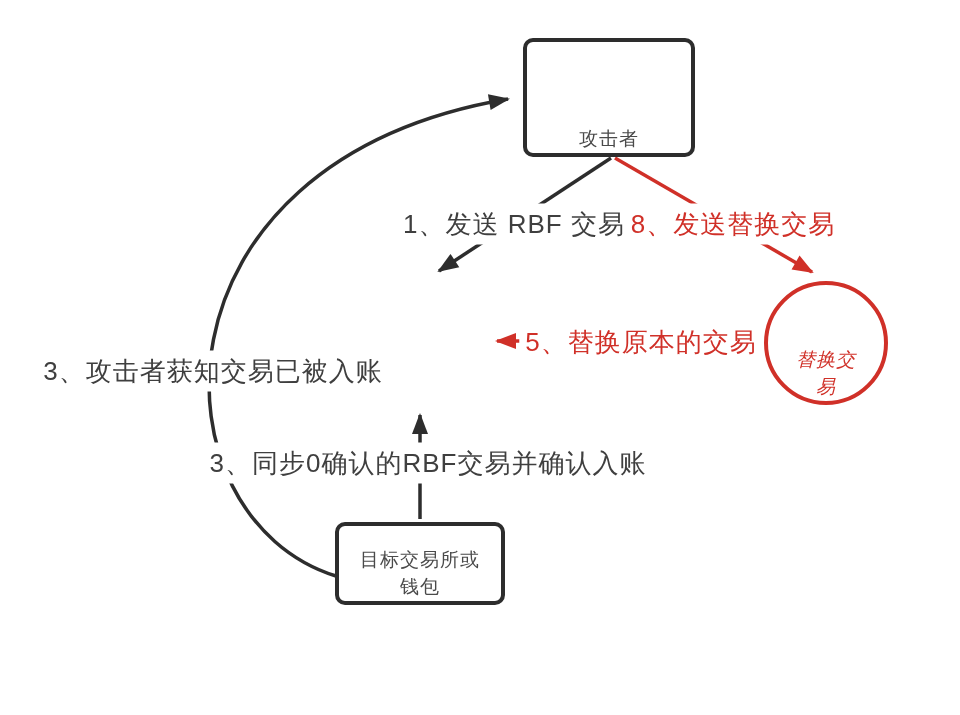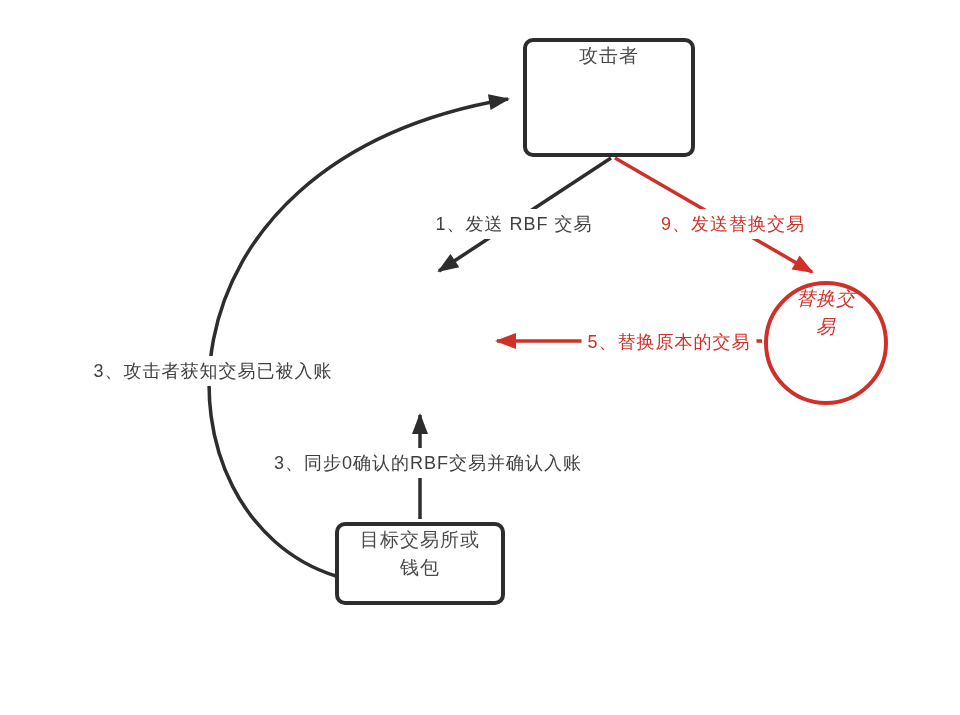--- a/index.html
+++ b/index.html
@@ -15,55 +15,55 @@
     position: absolute;
     left: 0; top: 0;
     width: 960px; height: 715px;
   }
   .node {
     position: absolute;
     box-sizing: border-box;
     background: #ffffff;
     border: 4px solid #2d2d2d;
     display: flex;
-    align-items: flex-start;
+    align-items: flex-end;
     justify-content: center;
     text-align: center;
     font-size: 19px;
     line-height: 1.45;
     color: #4a4a4a;
     letter-spacing: 1px;
     white-space: pre-line;
   }
   .node.rect { border-radius: 10px; }
   .node.circle { border-radius: 50%; }
   .node.red { border-color: #d03028; color: #d03028; }
 
   .node-attacker   { left: 523px; top: 38px;  width: 172px; height: 119px; }
   .node-rbf        { left: 355px; top: 280px; width: 126px; height: 126px; }
   .node-replace    { left: 764px; top: 281px; width: 124px; height: 124px; font-style: italic; }
   .node-exchange   { left: 335px; top: 522px; width: 170px; height: 83px; }
 
   .edge-label {
     position: absolute;
     transform: translate(-50%, -50%);
-    font-size: 18px;
+    font-size: 26px;
     color: #3f3f3f;
     background: #ffffff;
     padding: 3px 6px;
     white-space: nowrap;
     letter-spacing: 1px;
   }
   .edge-label.red { color: #d03028; }
 
   .label-1 { left: 514px; top: 224px; }
   .label-2 { left: 428px; top: 463px; }
   .label-3 { left: 213px; top: 325px; margin-top: 46px; }
   .label-4 { left: 733px; top: 224px; }
-  .label-5 { left: 641px; top: 342px; margin-left: 28px; }
+  .label-5 { left: 641px; top: 342px; }
 </style>
 </head>
 <body>
 
 <div class="stage">
 
   <svg class="edges" viewBox="0 0 960 715">
     <defs>
       <marker id="ah-black" markerUnits="userSpaceOnUse" markerWidth="24" markerHeight="20" refX="20" refY="9" orient="auto">
         <path d="M1,1 L22,9 L1,17 z" fill="#2d2d2d"></path>
@@ -95,16 +95,16 @@
   </div>
 
   <div class="node rect node-exchange">
     <span>目标交易所或
 钱包</span>
   </div>
 
   <div class="edge-label label-1">1、发送 RBF 交易</div>
   <div class="edge-label label-2">3、同步0确认的RBF交易并确认入账</div>
   <div class="edge-label label-3">3、攻击者获知交易已被入账</div>
-  <div class="edge-label red label-4">9、发送替换交易</div>
+  <div class="edge-label red label-4">8、发送替换交易</div>
   <div class="edge-label red label-5">5、替换原本的交易</div>
 
 </div>
 
 </body></html>

